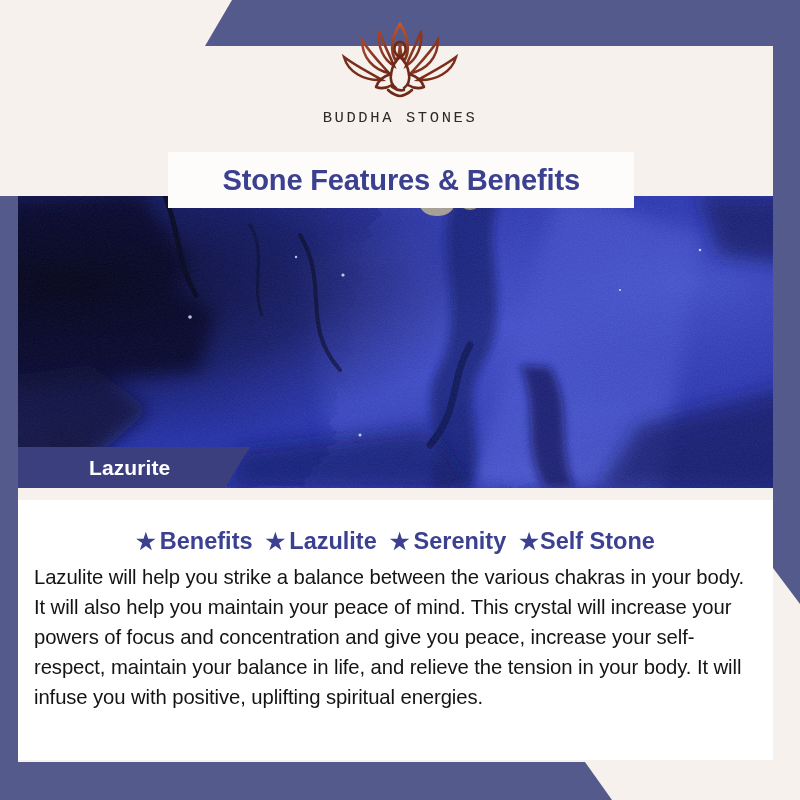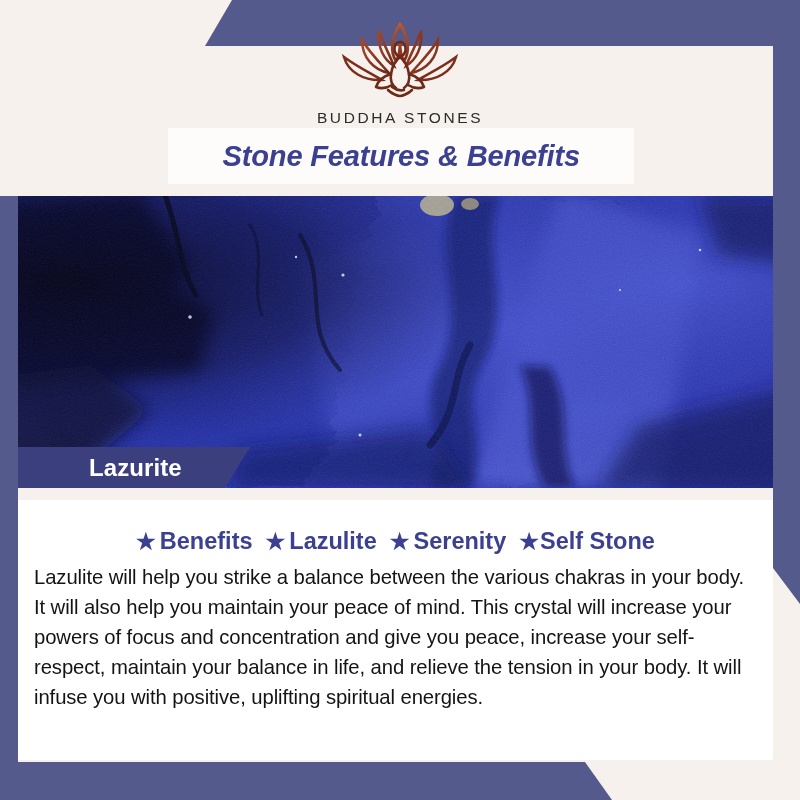--- a/index.html
+++ b/index.html
@@ -67,40 +67,39 @@
     left: 0; right: 0;
     top: 18px;
     display: flex;
     flex-direction: column;
     align-items: center;
     z-index: 7;
   }
   .logo-mark { width: 132px; height: 88px; display: block; }
   .logo-text {
     margin-top: 3px;
-    font-family: Liberation Sans, sans-serif;
+    font-family: Liberation Mono, monospace;
     font-size: 15.5px;
     letter-spacing: 2.6px;
     color: #2b2b2b;
     font-weight: 400;
   }
 
   
   .title-plaque {
     position: absolute;
     left: 168px;
-    top: 128px;
+    top: 152px;
     width: 466px;
     height: 56px;
     background: #fdfcfa;
     display: flex;
     align-items: center;
     justify-content: center;
     z-index: 8;
-    font-style: italic;
   }
   .title-plaque .title-text {
     font-size: 30px;
     font-weight: bold;
     color: #3b4090;
     letter-spacing: -0.2px;
     white-space: nowrap;
     transform: scaleX(0.97);
   }
 
@@ -122,21 +121,21 @@
     width: 250px; height: 41px;
     background: #3c3f7e;
     clip-path: polygon(0 0, 250px 0, 225px 41px, 0 41px);
     z-index: 5;
     display: flex;
     align-items: center;
   }
   .stone-tag .stone-name {
     margin-left: 89px;
     color: #ffffff;
-    font-size: 24px;
+    font-size: 21px;
     font-weight: bold;
     letter-spacing: 0.1px;
   }
 
   
   .body-panel {
     position: absolute;
     left: 18px; top: 488px;
     width: 755px; height: 272px;
     background: #ffffff;

